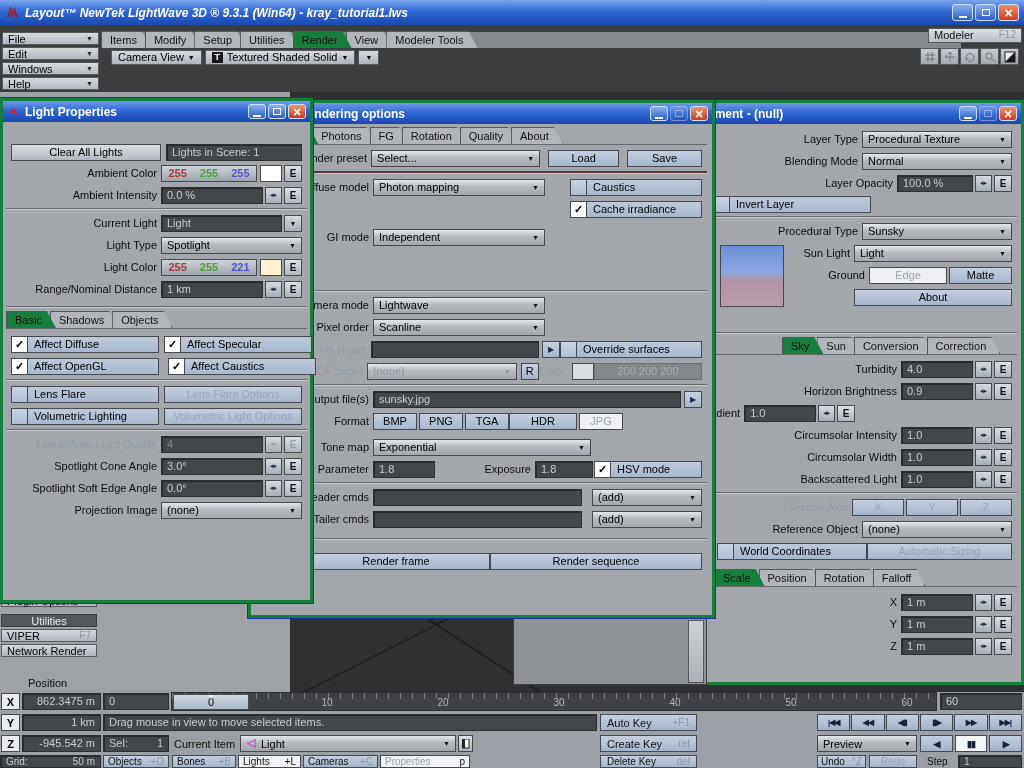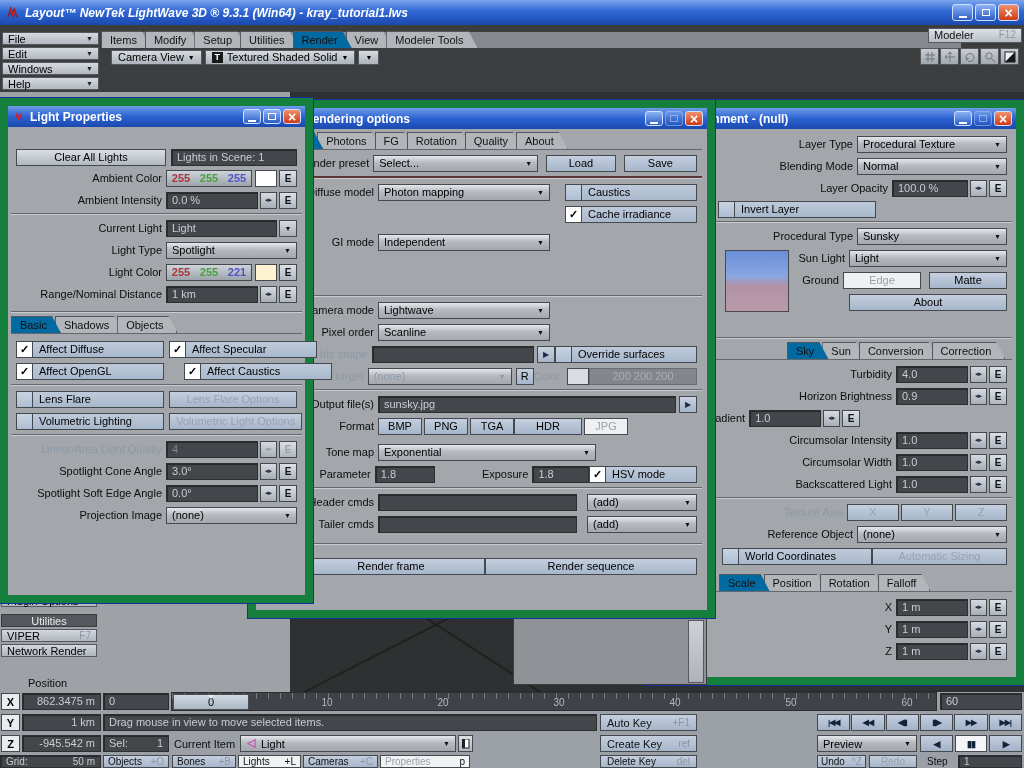--- a/index.html
+++ b/index.html
@@ -51,29 +51,29 @@
 .btn.blue{background:linear-gradient(#c4cfdf,#a6b6ca)}
 .btn.gh{color:#95a3b3}
 .btn.white{background:#eef0f3;color:#9aa2aa}
 .chk{display:flex;align-items:center;height:17px;border:1px solid #45484c;background:linear-gradient(#becada,#a8b8cc);flex:none}
 .chk .box{width:16px;height:100%;border-right:1px solid #45484c;display:flex;align-items:center;justify-content:center;background:linear-gradient(#c8d4e2,#aebed2)}
 .chk .box.on{background:#fff}
 .chk .box.on::before{content:"✓";font-size:11px;font-weight:bold;color:#000}
 .chk .cap{padding:0 6px;color:#000;white-space:nowrap}
 .dtabs{display:flex;align-items:flex-end;height:18px}
 .dtab{height:17px;padding:0 13px 0 8px;background:#b2b6ba;border:1px solid #54575b;border-bottom:none;clip-path:polygon(0 0,calc(100% - 9px) 0,100% 100%,0 100%);display:flex;align-items:center;margin-right:-6px;color:#111;white-space:nowrap}
-.dtab.on{background:#0369a1;position:relative;z-index:2}
+.dtab.on{background:#15803d;position:relative;z-index:2}
 .hr{border-top:1px solid #64676b;border-bottom:1px solid #c8ccd1;margin:2px 0}
 .hr.kr{border-top:2px solid #5c3636;border-bottom:1px solid #c4c8cd}
 .rgb{display:flex;align-items:center;height:17px;border:1px solid #45484c;background:linear-gradient(180deg,#cfd4db,#9da3ab);flex:1}
 .rgb span{flex:1;text-align:center;font-weight:bold}
 .cr{color:#a83838}.cg{color:#47a23a}.cb{color:#5353c8}
 .swatch{width:22px;height:17px;border:1px solid #45484c;margin-left:3px;flex:none}
 
-.dlg{position:absolute;border:8px solid #15803d;box-shadow:0 0 0 1px #17309a;background:#a3a7ab}
+.dlg{position:absolute;border:3px solid #15803d;box-shadow:0 0 0 1px #17309a;background:#a3a7ab}
 .dtitle{height:21px;background:linear-gradient(180deg,#6f9ce8 0%,#2c62d2 50%,#1b49ae 100%);display:flex;align-items:center;color:#fff;font-weight:bold;font-size:12px;gap:5px;padding:0 4px;overflow:hidden;white-space:nowrap}
 .dtitle .win-btns{gap:2px}
 .dtitle .wbtn{width:18px;height:15px}
 
 .sidebtn{position:absolute;left:1px;width:96px;height:13px;background:linear-gradient(#d4d8de,#b0b6be);border:1px solid #55585c;display:flex;align-items:center;justify-content:space-between;padding:0 5px;color:#000}
 .keydim{color:#8b97a5;font-size:10px}
 
 .bbar{left:0;top:692px;width:1024px;height:76px;background:#9aa0a6}
 .axbox{position:absolute;width:19px;height:17px;background:#e9ebee;border:1px solid #45484c;display:flex;align-items:center;justify-content:center;color:#000;font-weight:bold}
 .modebtn{position:absolute;height:13px;background:linear-gradient(#c4cfdf,#a6b6ca);border:1px solid #45484c;display:flex;align-items:center;justify-content:space-between;padding:0 4px;font-size:10px}
@@ -259,21 +259,21 @@
         <div class="abs" style="left:68px;top:3px;width:64px;height:62px;border:1px solid #45484c;background:linear-gradient(180deg,#6a8fd8 0%,#8aa6e2 42%,#b293a6 58%,#ba9aa8 100%)"></div>
         <div class="lw-row" style="justify-content:flex-end">
           <span class="lbl">Sun Light</span>
           <span class="drop" style="width:158px">
               <span>Light</span>
             </span>
         </div>
         <div class="lw-row" style="justify-content:flex-end">
           <span class="lbl">Ground</span>
           <span class="btn white" style="width:78px">Edge</span>
-          <span class="btn blue" style="width:78px;margin-left:8px">Matte</span>
+          <span class="btn blue" style="width:63px;margin-left:2px">Matte</span>
         </div>
         <div class="lw-row" style="justify-content:flex-end">
           <span class="btn blue" style="width:158px">About</span>
         </div>
       </div>
       <div class="hr"></div>
       <div class="dtabs" style="margin-left:130px">
         <span class="dtab on">Sky</span>
         <span class="dtab">Sun</span>
         <span class="dtab">Conversion</span>
@@ -589,21 +589,21 @@
         <span class="chk" style="width:148px;margin-left:5px">
             <span class="box on"></span>
             <span class="cap">Affect Specular</span>
           </span>
       </div>
       <div class="lw-row">
         <span class="chk" style="width:148px">
             <span class="box on"></span>
             <span class="cap">Affect OpenGL</span>
           </span>
-        <span class="chk" style="width:148px;margin-left:20px">
+        <span class="chk" style="width:148px;margin-left:9px">
             <span class="box on"></span>
             <span class="cap">Affect Caustics</span>
           </span>
       </div>
       <div class="hr"></div>
       <div class="lw-row">
         <span class="chk" style="width:148px">
             <span class="box"></span>
             <span class="cap">Lens Flare</span>
           </span>

